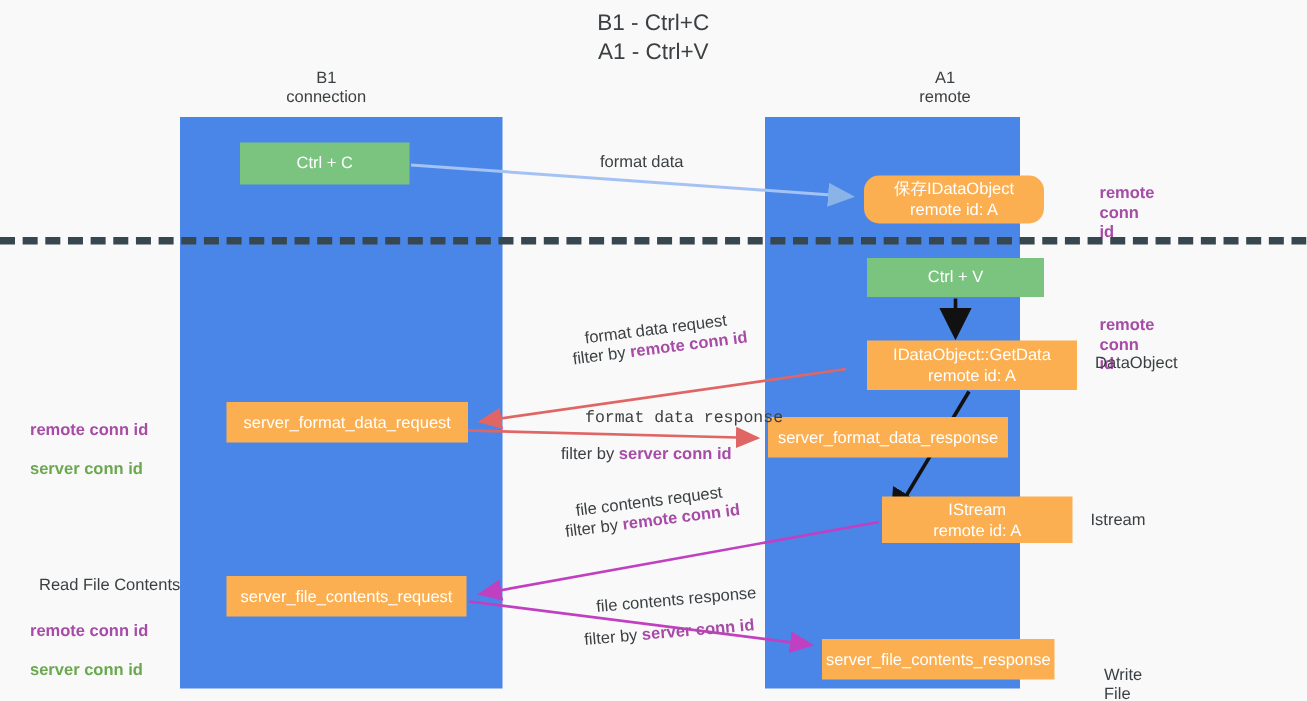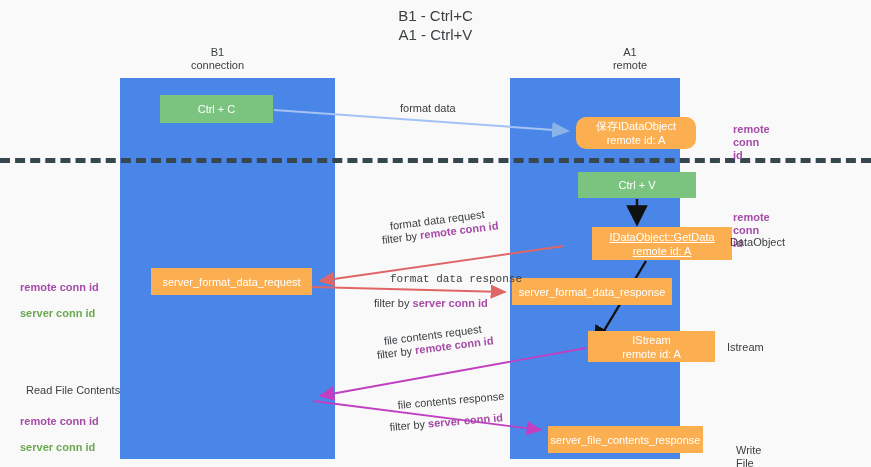--- a/index.html
+++ b/index.html
@@ -44,21 +44,21 @@
     display:flex;align-items:center;justify-content:center;
     text-align:center;color:#ffffff;font-size:11px;line-height:14px;
     white-space:pre-line;padding:2px 12px;
   }
   .green{background:#7bc47f;}
   .orange{background:#fbaf50;}
 
   .n-ctrlc   {left:160px;top:95px;width:113px;height:28px;}
   .n-saveobj {left:576px;top:117px;width:120px;height:32px;border-radius:10px;}
   .n-ctrlv   {left:578px;top:172px;width:118px;height:26px;}
-  .n-getdata {left:592px;top:227px;width:140px;height:33px;text-decoration:underline;}
+  .n-getdata {left:578px;top:227px;width:140px;height:33px;}
   .n-sfdreq  {left:151px;top:268px;width:161px;height:27px;}
   .n-sfdres  {left:512px;top:278px;width:160px;height:27px;}
   .n-istream {left:588px;top:331px;width:127px;height:31px;}
   .n-sfcreq  {left:151px;top:384px;width:160px;height:27px;}
   .n-sfcres  {left:548px;top:426px;width:155px;height:27px;}
 
   
   .ann{position:absolute;font-size:11px;line-height:13px;white-space:pre-line;}
   .ann.plain{color:#3c4043;}
   .purple{color:#a64ca6;font-weight:bold;}
@@ -142,20 +142,21 @@
   <div class="node green  n-ctrlc">Ctrl + C</div>
   <div class="node orange n-saveobj">保存IDataObject
 remote id: A</div>
   <div class="node green  n-ctrlv">Ctrl + V</div>
   <div class="node orange n-getdata">IDataObject::GetData
 remote id: A</div>
   <div class="node orange n-sfdres">server_format_data_response</div>
   <div class="node orange n-sfdreq">server_format_data_request</div>
   <div class="node orange n-istream">IStream
 remote id: A</div>
+  <div class="node orange n-sfcreq">server_file_contents_request</div>
   <div class="node orange n-sfcres">server_file_contents_response</div>
 
   <div class="ann purple a-rcid-1">remote conn id</div>
   <div class="ann purple a-rcid-2">remote conn id</div>
   <div class="ann plain  a-dataobj">DataObject</div>
   <div class="ann plain  a-istream">Istream</div>
   <div class="ann plain  a-write">Write File Contents</div>
 
   <div class="ann plain a-read">Read File Contents</div>
 

